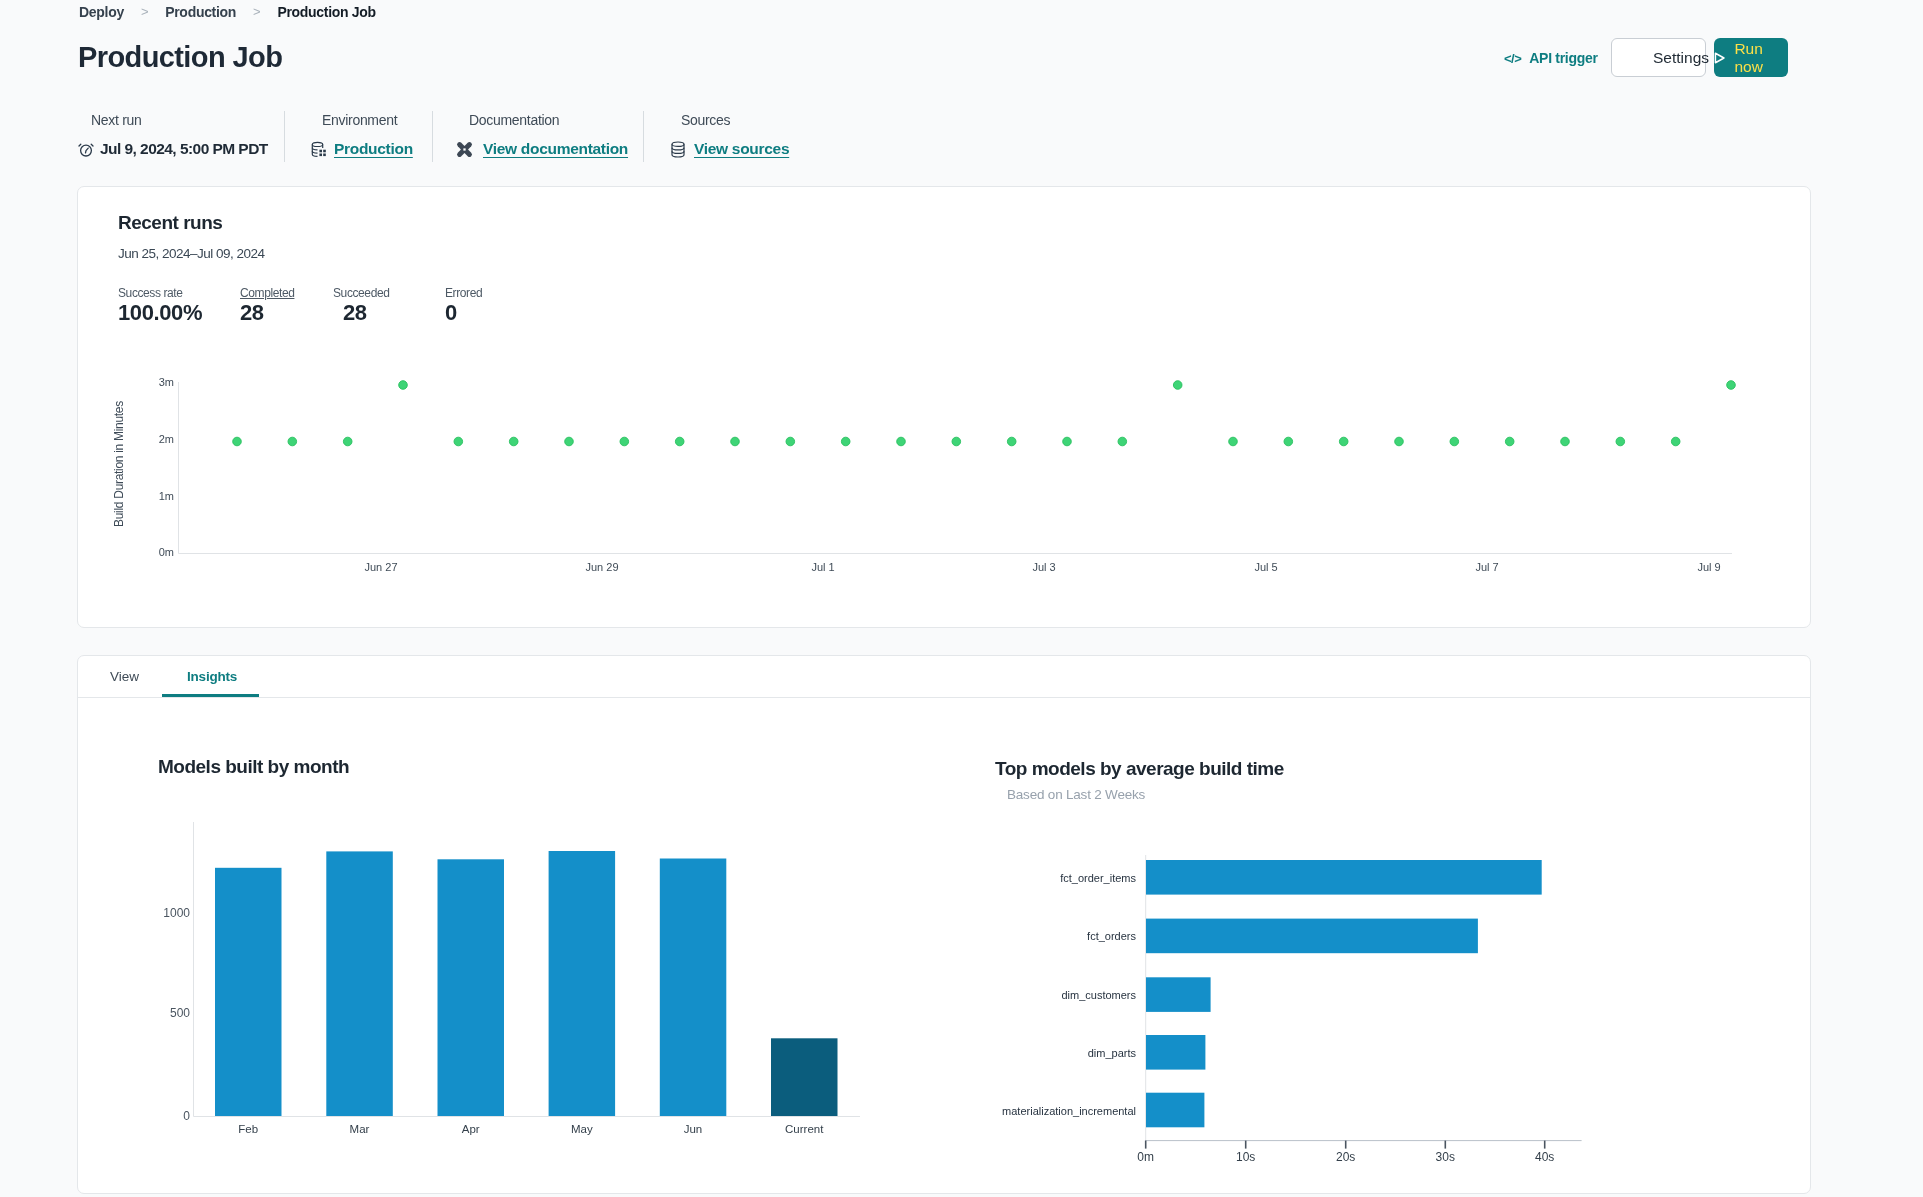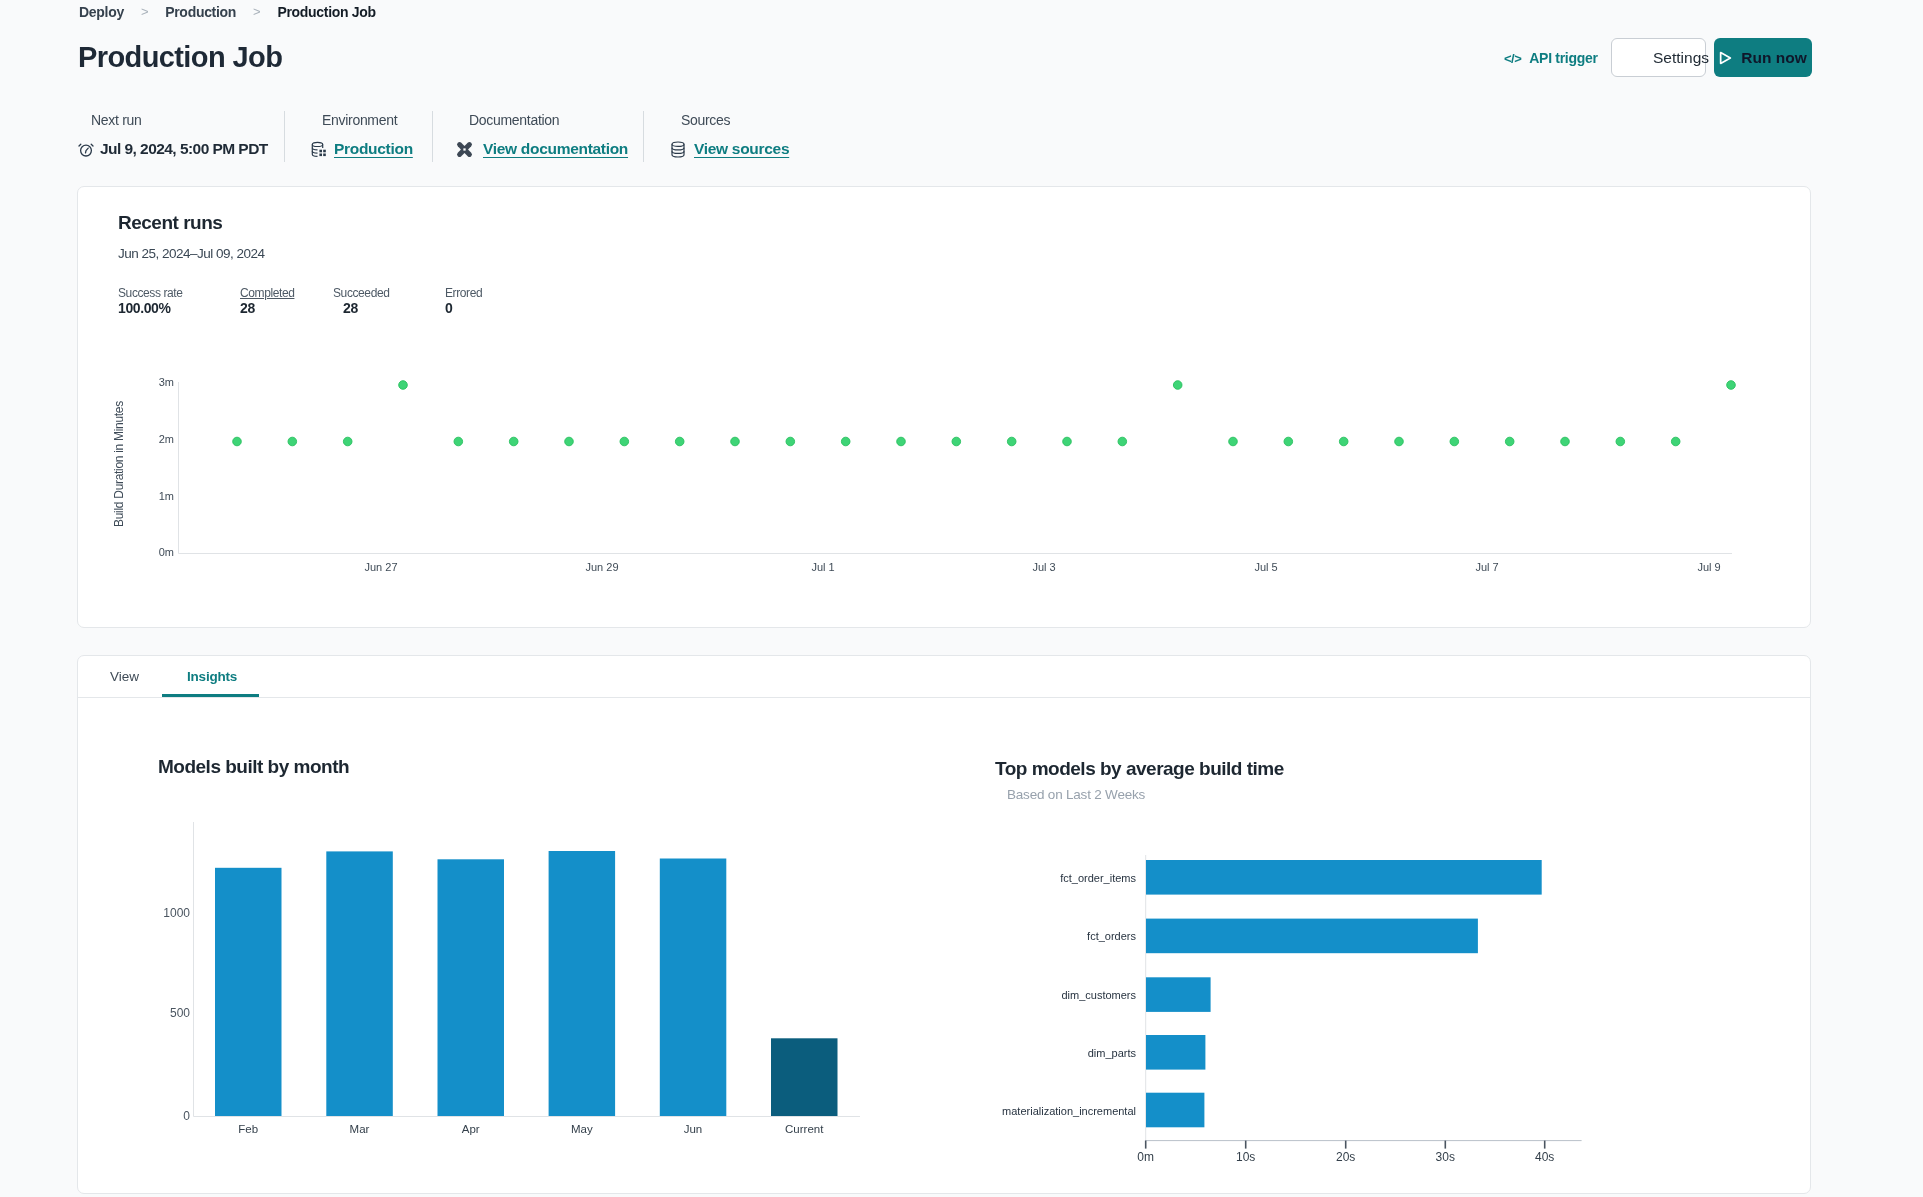--- a/index.html
+++ b/index.html
@@ -15,37 +15,37 @@
 .bc .cur { color:#141d26; }
 
 
 .title { position:absolute; left:78px; top:41px; font-size:29px; letter-spacing:-0.6px; font-weight:bold; color:#1e2936; }
 
 
 .apitrigger { position:absolute; left:1504px; top:50px; font-size:14px; letter-spacing:-0.3px; color:#0e7d81; font-weight:bold; white-space:nowrap; display:flex; align-items:center; gap:7px; }
 .apitrigger .code { font-size:13px; letter-spacing:-0.5px; margin-right:1px; }
 .btn { position:absolute; top:38px; height:39px; border-radius:6px; font-size:15.5px; display:flex; align-items:center; justify-content:center; }
 .btn-settings { left:1611px; width:95px; background:#fff; border:1px solid #c9ced4; color:#222c36;padding-left:36px; }
-.btn-run { left:1714px; width:98px; background:#0e7d81; color:#0f172a; font-weight:bold; }
+.btn-run { left:1714px; width:74px; background:#0e7d81; color:#fde047; font-weight:normal; }
 .btn svg { margin-right:9px; }
 
 
 .ilabel { position:absolute; top:112px; font-size:14px; letter-spacing:-0.3px; color:#3f4b57;margin-left:12px; }
 .ival { position:absolute; top:140px; font-size:15.5px; letter-spacing:-0.55px; font-weight:bold; color:#1f2a36; }
 .ilink { position:absolute; top:140px; font-size:15.5px; letter-spacing:-0.3px; font-weight:bold; }
 .ilink a { color:#0e7d81; text-decoration:underline; text-underline-offset:3px; }
 .divider { position:absolute; top:111px; width:1px; height:51px; background:#d7dce0; }
 .icon { position:absolute; }
 
 
 #card1 { left:77px; top:186px; width:1734px; height:442px; }
 .h2 { position:absolute; left:118px; top:212px; font-size:19px; letter-spacing:-0.5px; font-weight:bold; color:#1d2731; }
 .range { position:absolute; left:118px; top:246px; font-size:13.5px; letter-spacing:-0.5px; color:#3a4754; }
 .slabel { position:absolute; top:286px; font-size:12px; letter-spacing:-0.4px; color:#4d5965; }
-.sval { position:absolute; top:300px; font-size:14px; letter-spacing:-0.4px; font-weight:bold; color:#1d2731;text-align:center; }
+.sval { position:absolute; top:300px; font-size:22px; letter-spacing:-0.4px; font-weight:bold; color:#1d2731;text-align:center; }
 
 
 #card2 { left:77px; top:655px; width:1734px; height:539px; }
 .tabbar { position:absolute; left:77px; top:655px; width:1734px; height:43px; border-bottom:1px solid #e4e7ea; }
 .tab-runs { position:absolute; left:110px; top:669px; font-size:13.5px; color:#3f4b57; }
 .tab-insights { position:absolute; left:187px; top:669px; font-size:13.5px; letter-spacing:-0.2px; font-weight:bold; color:#0e7d81; }
 .tab-underline { position:absolute; left:162px; top:694px; width:97px; height:3px; background:#0e7d81; }
 .h3 { position:absolute; font-size:19px; letter-spacing:-0.5px; font-weight:bold; color:#1d2731; }
 .sub { position:absolute; left:995px; top:787px; font-size:13.5px; letter-spacing:-0.2px; color:#97a1ac;margin-left:12px; }
 svg text { font-family:"Liberation Sans", sans-serif; }

